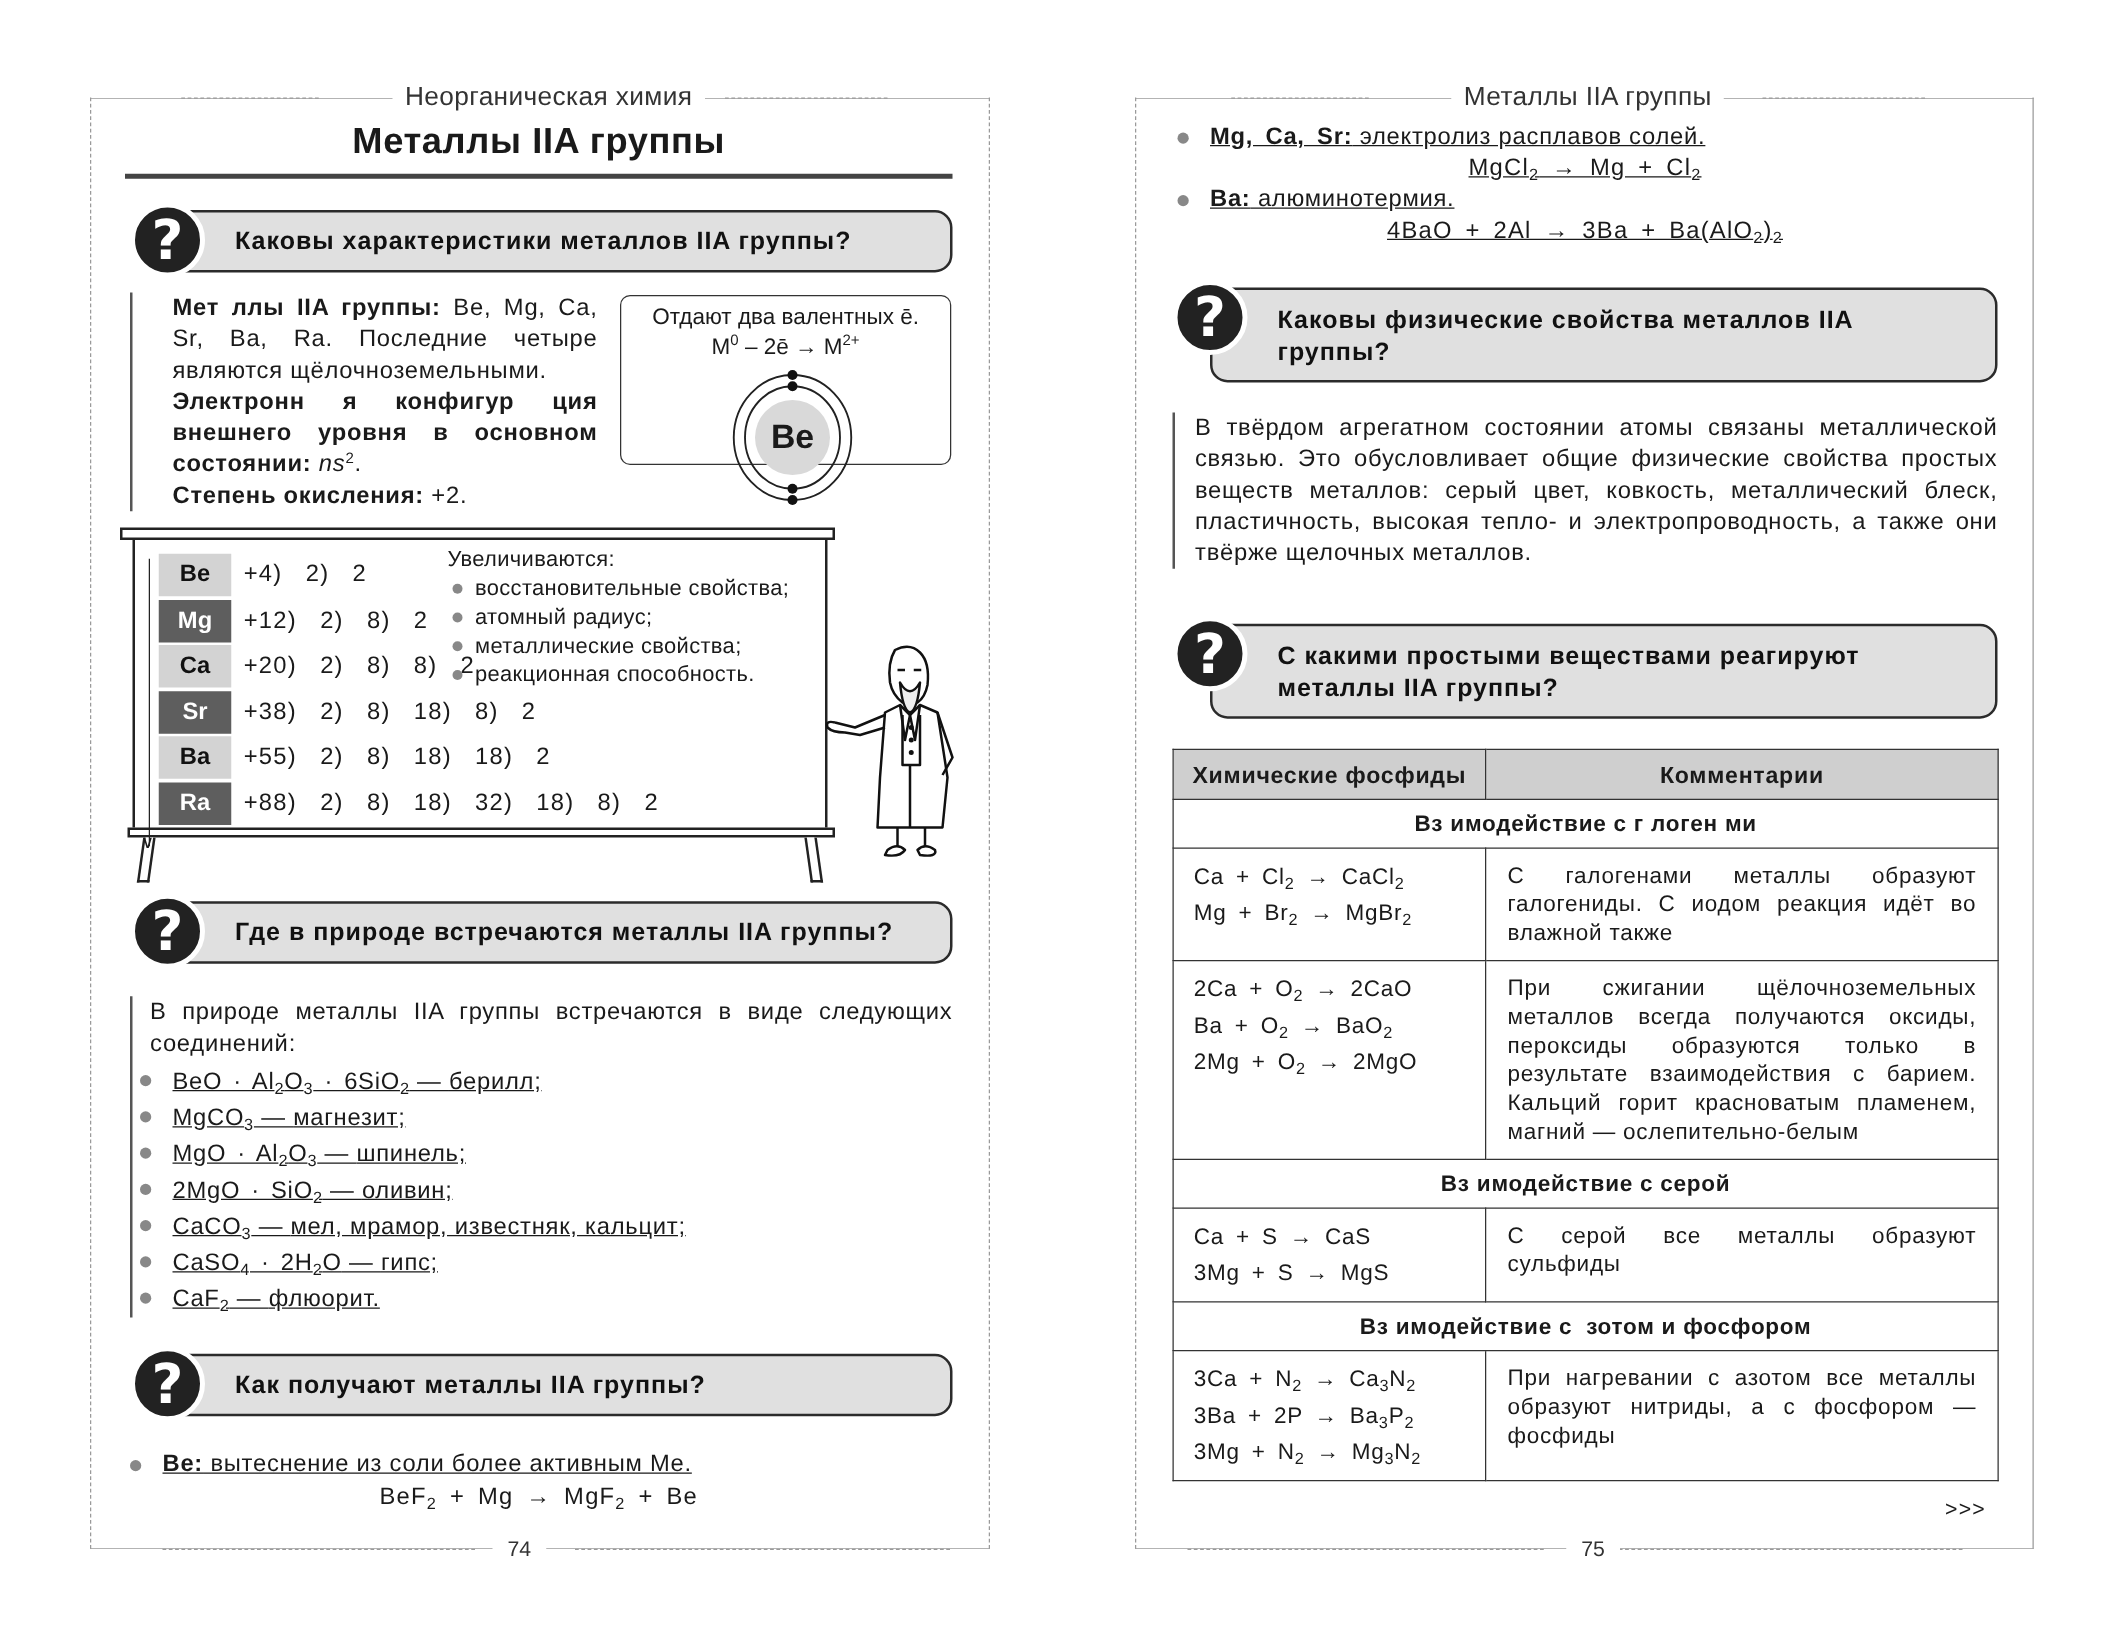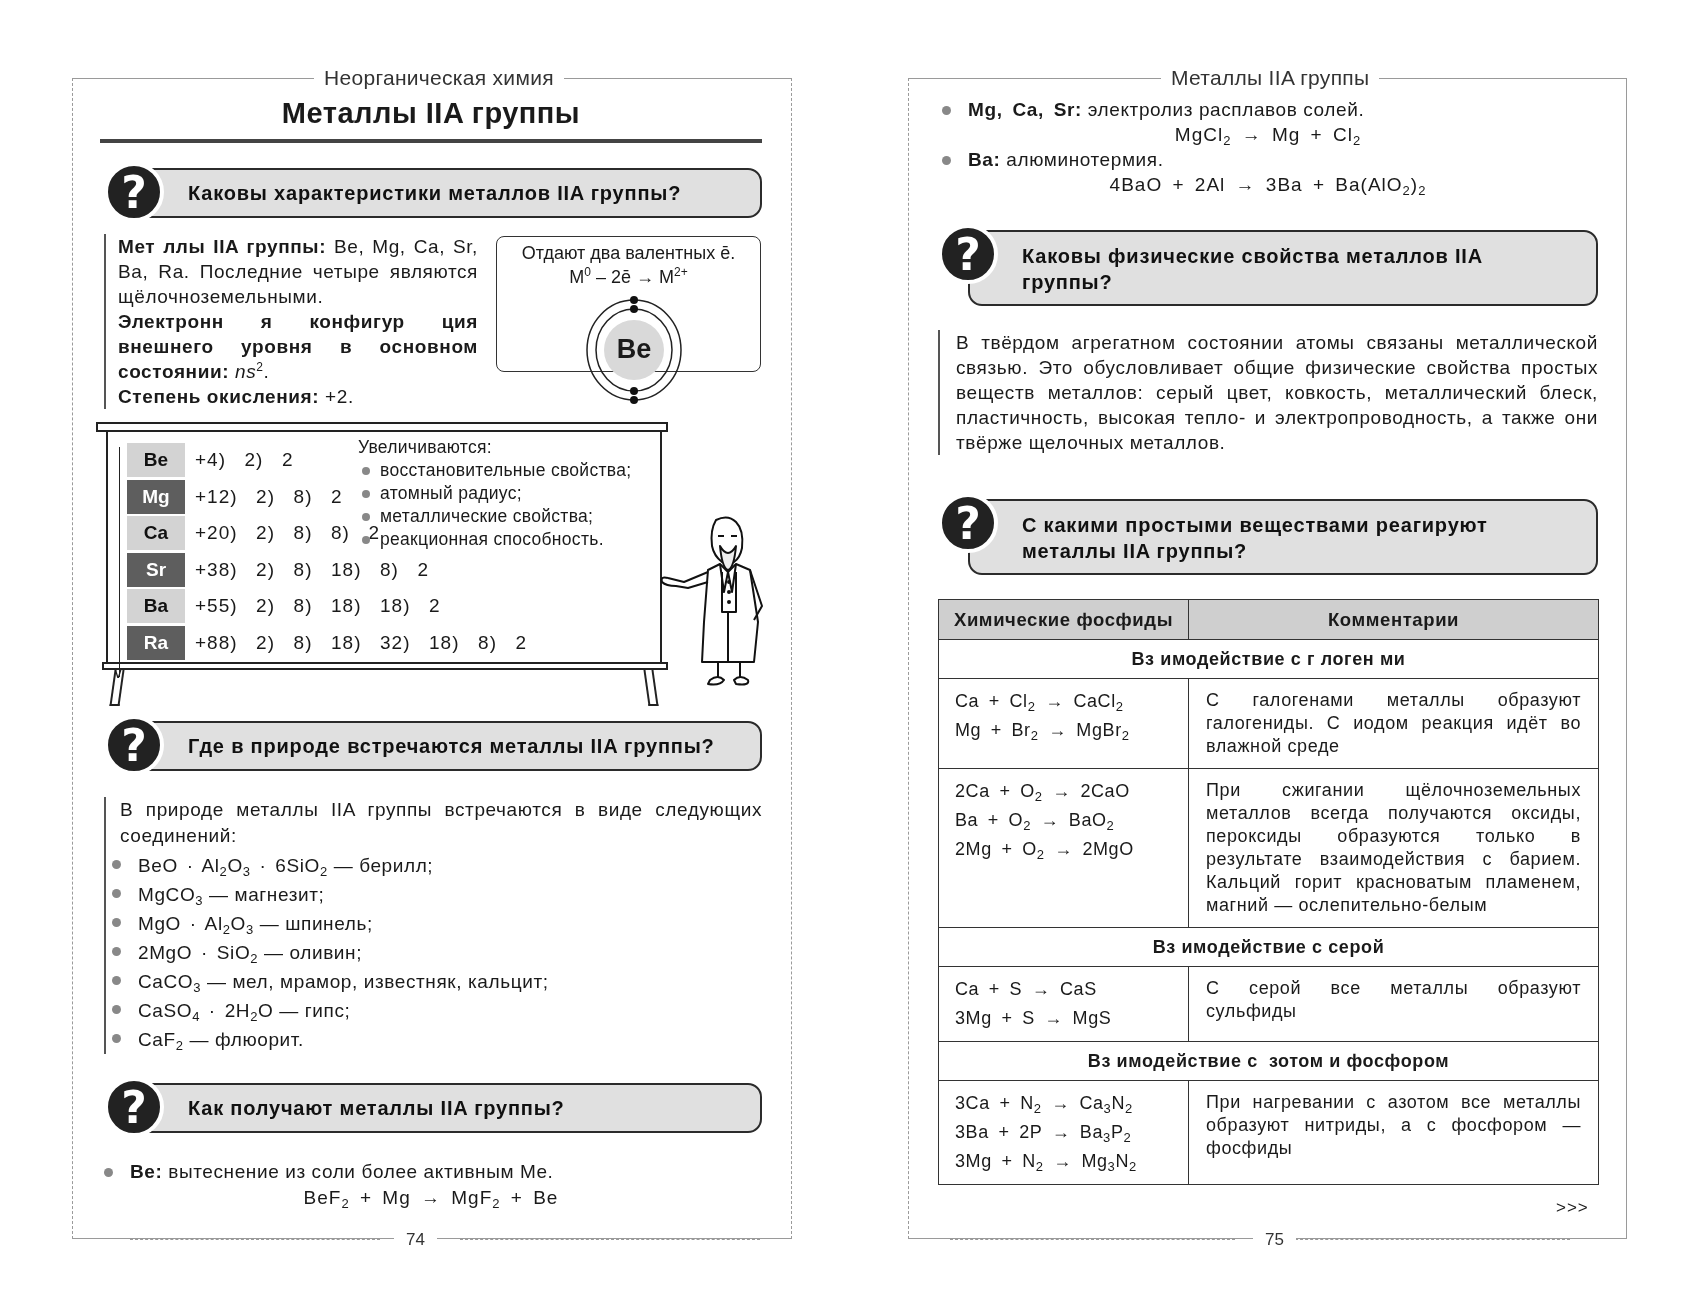--- a/index.html
+++ b/index.html
@@ -22,21 +22,21 @@
   .chapter-title { position: absolute; top: 97px; left: 100px; width: 662px; text-align: center; font-size: 29px; font-weight: bold; letter-spacing: 0.5px; }
   .title-rule { position: absolute; top: 139px; left: 100px; width: 662px; height: 4px; background: #444; }
 
   
   .q-banner { position: absolute; height: 52px; }
   .q-bar { position: absolute; left: 30px; right: 0; top: 2px; bottom: 0; background: #e0e0e0; border: 2px solid #2b2b2b; border-radius: 14px; display: flex; align-items: center; padding-left: 52px; padding-right: 24px; }
   .q-text { font-weight: bold; font-size: 20px; letter-spacing: 0.8px; line-height: 26px; color: #111; }
   .q-circle { position: absolute; left: 0; top: -4px; width: 60px; height: 60px; border-radius: 50%; background: #222; border: 4px solid #fff; display: flex; align-items: center; justify-content: center; color: #fff; font-weight: bold; font-size: 44px; font-family: "DejaVu Sans", sans-serif; z-index: 2; }
 
   .text-block { position: absolute; font-size: 19px; line-height: 25px; letter-spacing: 0.6px; text-align: justify; }
-  .vbar { border-left: 2px solid #555; padding-left: 12px; }
+  .vbar { border-left: 2px solid #555; padding-left: 32px; }
   b { font-weight: bold; }
   sub { font-size: 13px; vertical-align: -4px; line-height: 0; }
   sup { font-size: 12px; vertical-align: 7px; line-height: 0; }
 
   .info-box { position: absolute; left: 496px; top: 236px; width: 265px; height: 136px; border: 1.5px solid #333; border-radius: 8px; text-align: center; font-size: 18px; line-height: 24px; padding-top: 4px; }
   .atom { position: absolute; left: 87px; top: 58px; width: 100px; height: 110px; }
 
   
   .board { position: absolute; left: 100px; top: 422px; width: 570px; height: 254px; }
   .board-top { position: absolute; left: -4px; top: 0; width: 572px; height: 10px; border: 2.5px solid #222; background: #fff; }
@@ -50,21 +50,21 @@
   .el-tag.light { background: #d3d3d3; color: #111; }
   .el-tag.dark { background: #5e5e5e; color: #fff; }
   .el-shell { margin-left: 10px; font-size: 19px; letter-spacing: 1px; word-spacing: 3px; white-space: nowrap; }
   .trend { position: absolute; left: 258px; top: 14px; font-size: 17.5px; line-height: 23px; letter-spacing: 0.3px; }
   .trend ul { list-style: none; }
   .trend li { position: relative; padding-left: 22px; }
   .trend li::before { content: ""; position: absolute; left: 4px; top: 8px; width: 8px; height: 8px; border-radius: 50%; background: #888; }
 
   .scientist { position: absolute; left: 658px; top: 512px; width: 120px; height: 180px; }
 
-  ul.bul { list-style: none; }
+  ul.bul { list-style: none; text-decoration: underline; }
   ul.bul li { position: relative; padding-left: 30px; }
   ul.bul li::before { content: ""; position: absolute; left: 4px; top: 9px; width: 9px; height: 9px; border-radius: 50%; background: #888; }
   .eq { text-align: center; letter-spacing: 1px; word-spacing: 4px; }
 
   
   .rtable { position: absolute; left: 938px; top: 599px; width: 661px; border-collapse: collapse; font-size: 18px; letter-spacing: 0.6px; }
   .rtable td, .rtable th { border: 1.5px solid #333; vertical-align: top; }
   .rtable th { background: #cfcfcf; font-weight: bold; height: 40px; vertical-align: middle; font-size: 18.5px; }
   .rtable td.sec { text-align: center; font-weight: bold; height: 39px; vertical-align: middle; }
   .rtable td.rx { width: 250px; padding: 8px 16px; line-height: 29px; word-spacing: 4px; }
@@ -254,21 +254,21 @@
   </thead>
   <tbody id="reactions-body">
       <tr>
         <td colspan="2" class="sec" style="white-space: pre;">Вз имодействие с г логен ми</td>
       </tr>
       <tr>
         <td class="rx">
           <div>Ca + Cl<sub>2</sub> → CaCl<sub>2</sub></div>
           <div>Mg + Br<sub>2</sub> → MgBr<sub>2</sub></div>
         </td>
-        <td class="cm">С галогенами металлы образуют галогениды. С иодом реакция идёт во влажной среде</td>
+        <td class="cm">С галогенами металлы образуют галогениды. С иодом реакция идёт во влажной также</td>
       </tr>
       <tr>
         <td class="rx">
           <div>2Ca + O<sub>2</sub> → 2CaO</div>
           <div>Ba + O<sub>2</sub> → BaO<sub>2</sub></div>
           <div>2Mg + O<sub>2</sub> → 2MgO</div>
         </td>
         <td class="cm">При сжигании щёлочноземельных металлов всегда получаются оксиды, пероксиды образуются только в результате взаимодействия с барием. Кальций горит красноватым пламенем, магний — ослепительно-белым</td>
       </tr>
       <tr>

